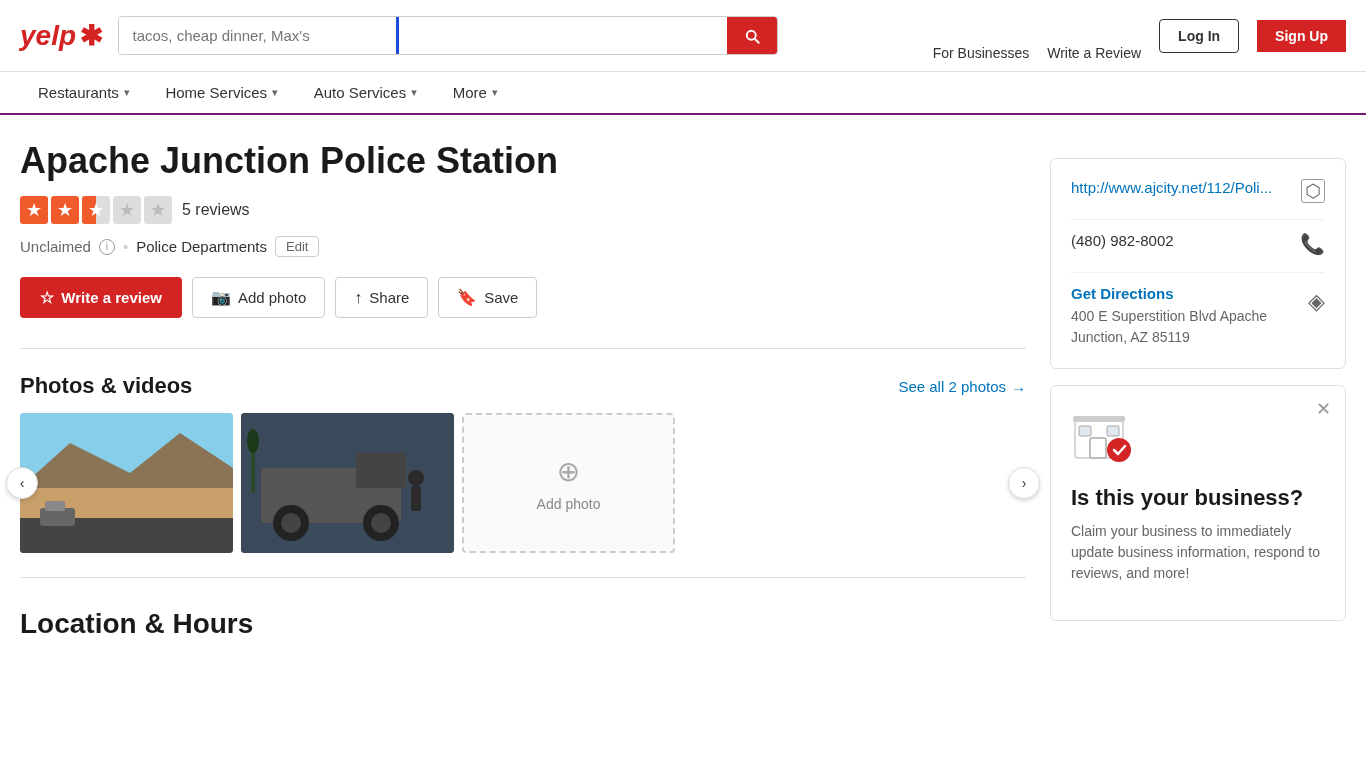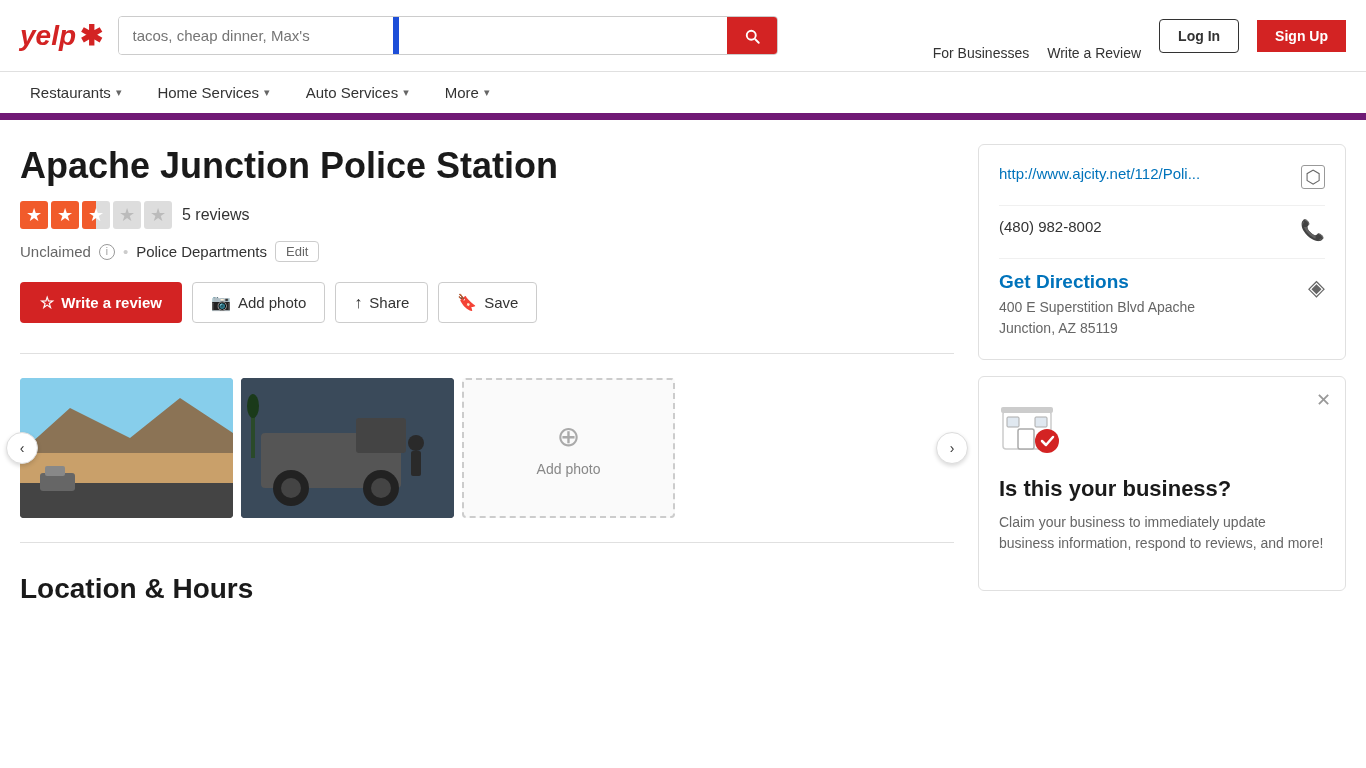--- a/index.html
+++ b/index.html
@@ -1,34 +1,34 @@
 <!DOCTYPE html>
 <html><head>
   <meta charset="utf-8">
   <style>
     * { box-sizing: border-box; margin: 0; padding: 0; }
     body { font-family: -apple-system, BlinkMacSystemFont, 'Helvetica Neue', Arial, sans-serif; background: #fff; color: #333; font-size: 14px; }
     .logo { display: flex; align-items: center; gap: 4px; flex-shrink: 0; }
     .logo-text { font-size: 28px; font-weight: 900; color: #d32323; font-style: italic; }
     .search-bar { display: flex; border: 1px solid #ccc; border-radius: 4px; overflow: hidden; flex: 1; max-width: 660px; }
-    .search-input-what { border: none; outline: none; padding: 10px 14px; font-size: 15px; width: 280px; border-right: 6px solid #1d4ed8; }
+    .search-input-what { border: none; outline: none; padding: 10px 14px; font-size: 15px; width: 280px; border-right: 3px solid #1d4ed8; }
     .search-input-where { border: none; outline: none; padding: 10px 14px; font-size: 15px; flex: 1; }
     .search-btn { background: #d32323; border: none; cursor: pointer; padding: 0 16px; display: flex; align-items: center; justify-content: center; }
     .search-btn svg { fill: white; width: 18px; height: 18px; }
     .header-links { display: flex; align-items: center; gap: 18px; margin-left: auto; }
     .header-link { color: #333; text-decoration: none; font-size: 14px; cursor: pointer; margin-top: 35px; }
     .btn-login { border: 1px solid #333; background: #fff; color: #333; padding: 8px 18px; border-radius: 4px; font-size: 14px; font-weight: 600; cursor: pointer; }
     .btn-signup { background: #d32323; color: white; border: none; padding: 8px 18px; border-radius: 0; font-size: 14px; font-weight: 600; cursor: pointer; }
     .nav-item { padding: 12px 18px; font-size: 15px; color: #333; cursor: pointer; display: flex; align-items: center; gap: 5px; white-space: nowrap; }
     .chevron { font-size: 11px; color: #666; }
 
     
     .main { display: flex; max-width: 1366px; padding: 24px 20px; gap: 24px; }
     .content { flex: 1; min-width: 0; }
-    .sidebar { width: 368px; flex-shrink: 0; }
+    .sidebar { width: 296px; flex-shrink: 0; margin-top: 19px; }
 
     
     .biz-title { font-size: 36px; font-weight: 900; color: #1a1a1a; line-height: 1.2; margin-bottom: 14px; }
 
     
     .stars-row { display: flex; align-items: center; gap: 10px; margin-bottom: 12px; }
     .stars { display: flex; gap: 3px; }
     .review-count { font-size: 16px; color: #333; }
 
     
@@ -60,21 +60,21 @@
 
     
     .location-title { font-size: 28px; font-weight: 700; color: #1a1a1a; margin-top: 30px; }
 
     
     .sidebar-card { border: 1px solid #e0e0e0; border-radius: 6px; padding: 20px; margin-bottom: 16px; }
     .sidebar-row { display: flex; align-items: flex-start; justify-content: space-between; margin-bottom: 16px; }
     .sidebar-row:last-child { margin-bottom: 0; }
     .sidebar-link { color: #0073bb; font-size: 15px; text-decoration: none; word-break: break-all; }
     .sidebar-phone { font-size: 15px; color: #333; }
-    .get-directions-link { color: #0073bb; font-size: 19px; font-weight: 600; text-decoration: none; display: block; margin-bottom: 4px; }
+    .get-directions-link { color: #0073bb; font-size: 15px; font-weight: 600; text-decoration: none; display: block; margin-bottom: 4px; }
     .sidebar-address { color: #666; font-size: 14px; line-height: 1.5; }
     .sidebar-icon { color: #666; font-size: 18px; flex-shrink: 0; margin-left: 8px; }
 
     
     .claim-card { border: 1px solid #e0e0e0; border-radius: 6px; padding: 20px; position: relative; }
     .claim-close { position: absolute; top: 14px; right: 14px; color: #999; cursor: pointer; font-size: 18px; line-height: 1; }
     .claim-title { font-size: 22px; font-weight: 700; margin-bottom: 10px; color: #1a1a1a; }
     .claim-text { font-size: 14px; color: #666; line-height: 1.5; margin-bottom: 16px; }
     .btn-claim { background: #fff; border: 1px solid #333; color: #333; padding: 10px 20px; border-radius: 4px; font-size: 15px; font-weight: 600; cursor: pointer; width: 100%; }
 
@@ -101,21 +101,21 @@
   </div>
 
   <div class="header-links">
     <a class="header-link">For Businesses</a>
     <a class="header-link">Write a Review</a>
     <button class="btn-login">Log In</button>
     <button class="btn-signup">Sign Up</button>
   </div>
 </header>
 
-<nav style="display:flex; padding:0 12px; border-bottom:7px solid #701a75;">
+<nav style="display:flex; padding:0 20px; border-bottom:2px solid #701a75;">
   <div class="nav-item">
     <span>Restaurants</span>
     <span class="chevron">▾</span>
   </div>
   <div class="nav-item">
     <span>Home Services</span>
     <span class="chevron">▾</span>
   </div>
   <div class="nav-item">
     <span>Auto Services</span>
@@ -183,20 +183,27 @@
       </button>
       <button class="btn-action">
         <span style="font-size:16px;">🔖</span>
         <span>Save</span>
       </button>
     </div>
 
     <hr class="divider">
 
     <div>
+      <div class="section-header">
+        <h2 class="section-title">Photos &amp; videos</h2>
+        <a class="see-all-link">
+          <span>See all 2 photos</span>
+          <span>→</span>
+        </a>
+      </div>
 
       <div class="photos-wrapper">
         <div class="photos-grid">
 
           <div class="nav-arrow nav-arrow-left" style="position:absolute;top:50%;left:-14px;transform:translateY(-50%);width:32px;height:32px;background:white;border:1px solid #ddd;border-radius:50%;display:flex;align-items:center;justify-content:center;cursor:pointer;z-index:2;box-shadow:0 2px 4px rgba(0,0,0,0.15);">
             <span style="font-size:14px;color:#333;">‹</span>
           </div>
 
           <div class="photo-thumb" style="width:213px;height:140px;border-radius:4px;overflow:hidden;flex-shrink:0;cursor:pointer;background: linear-gradient(180deg, #87CEEB 0%, #87CEEB 45%, #c4955a 45%, #c4955a 65%, #555 65%, #444 100%);">
             

